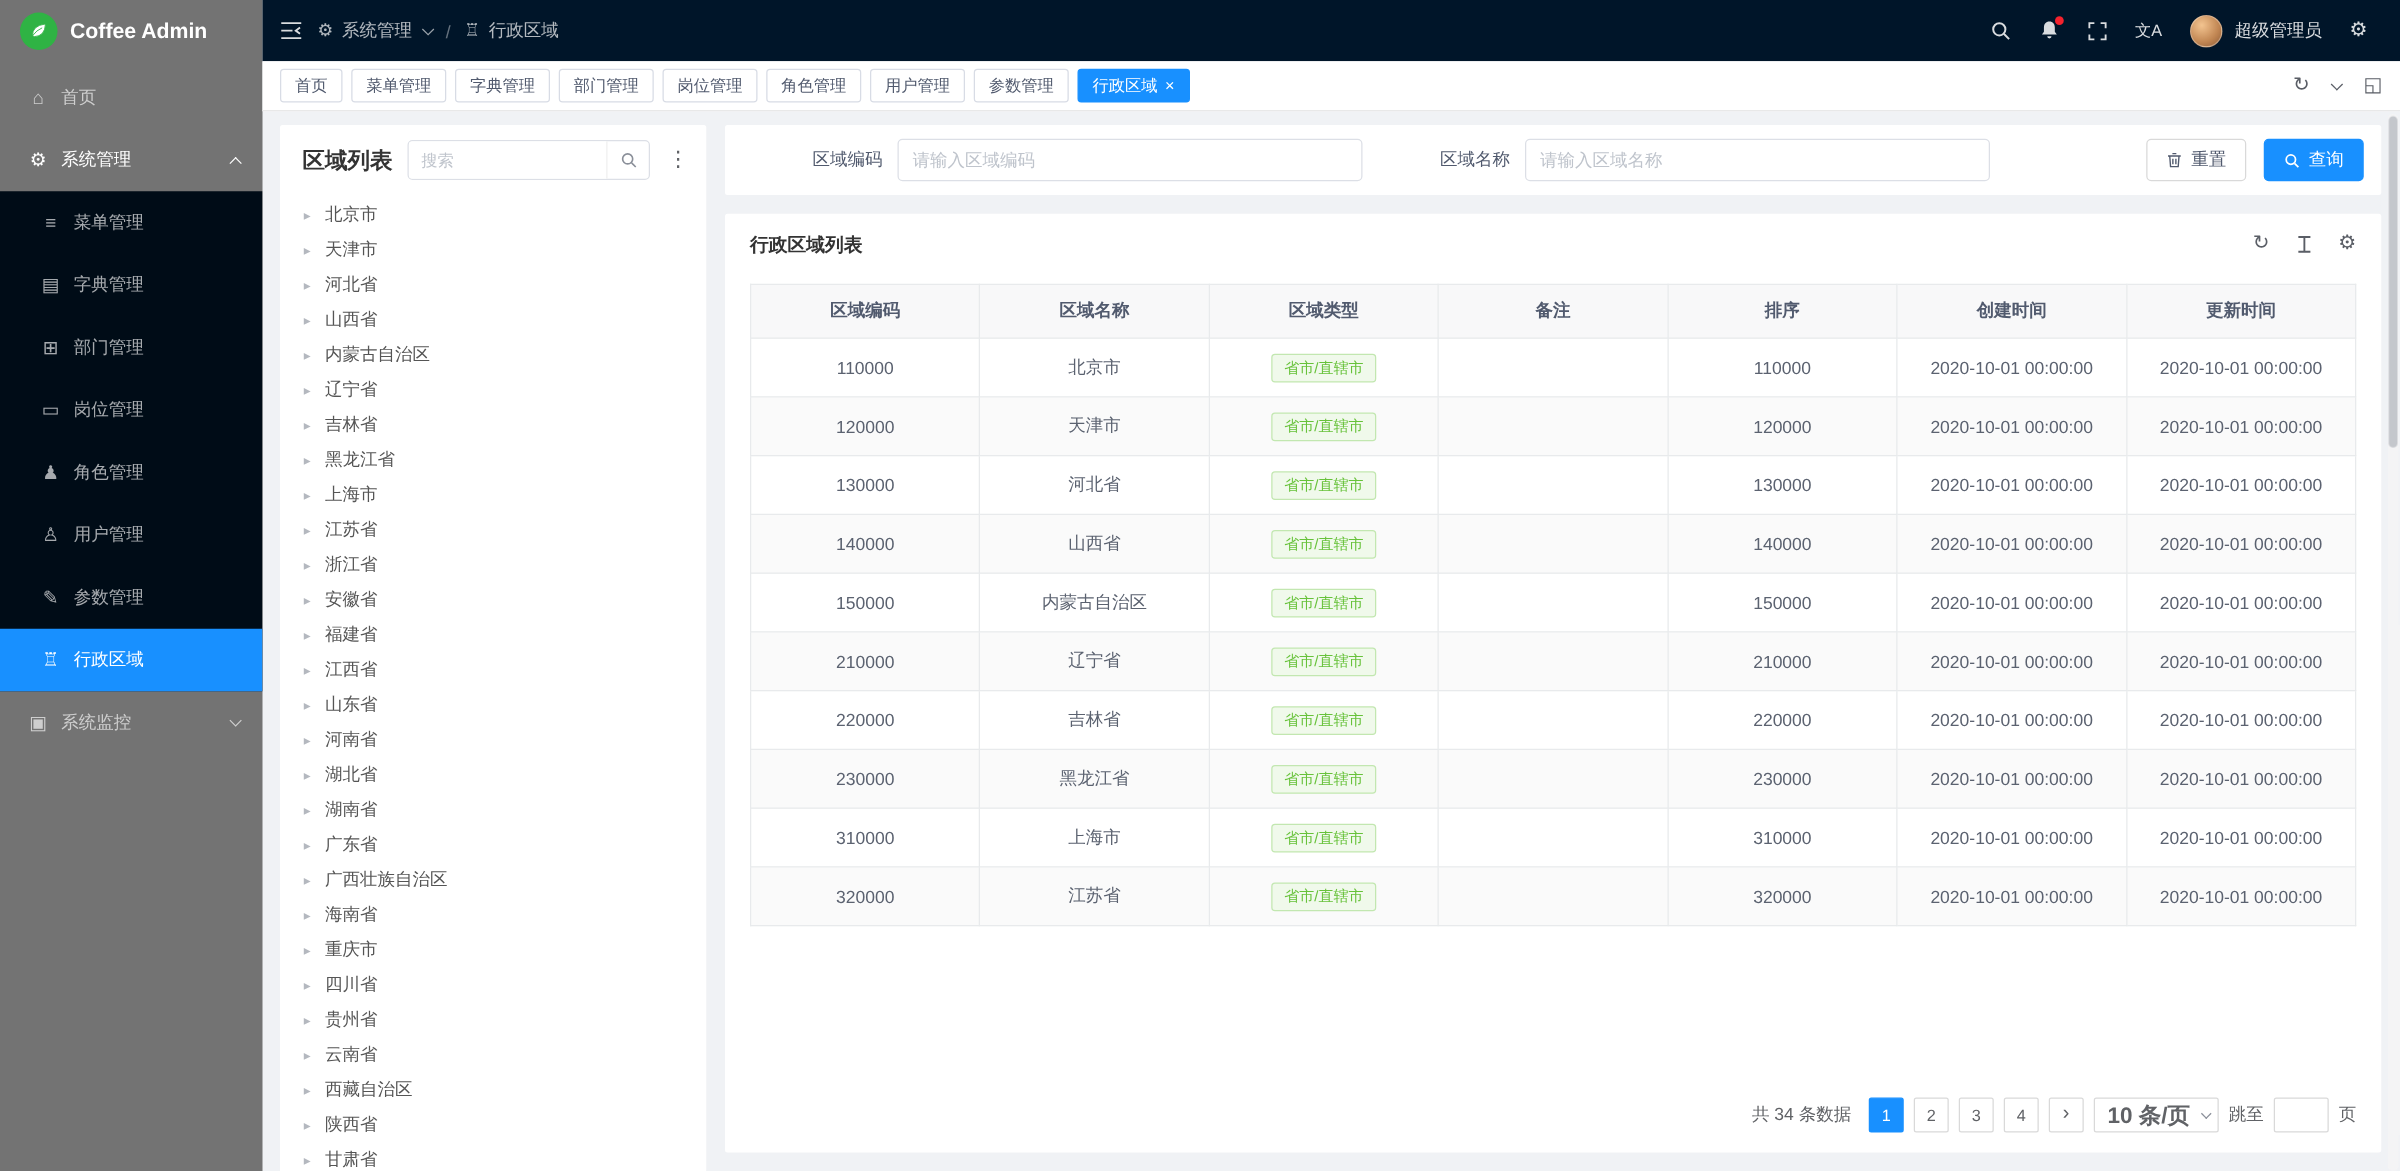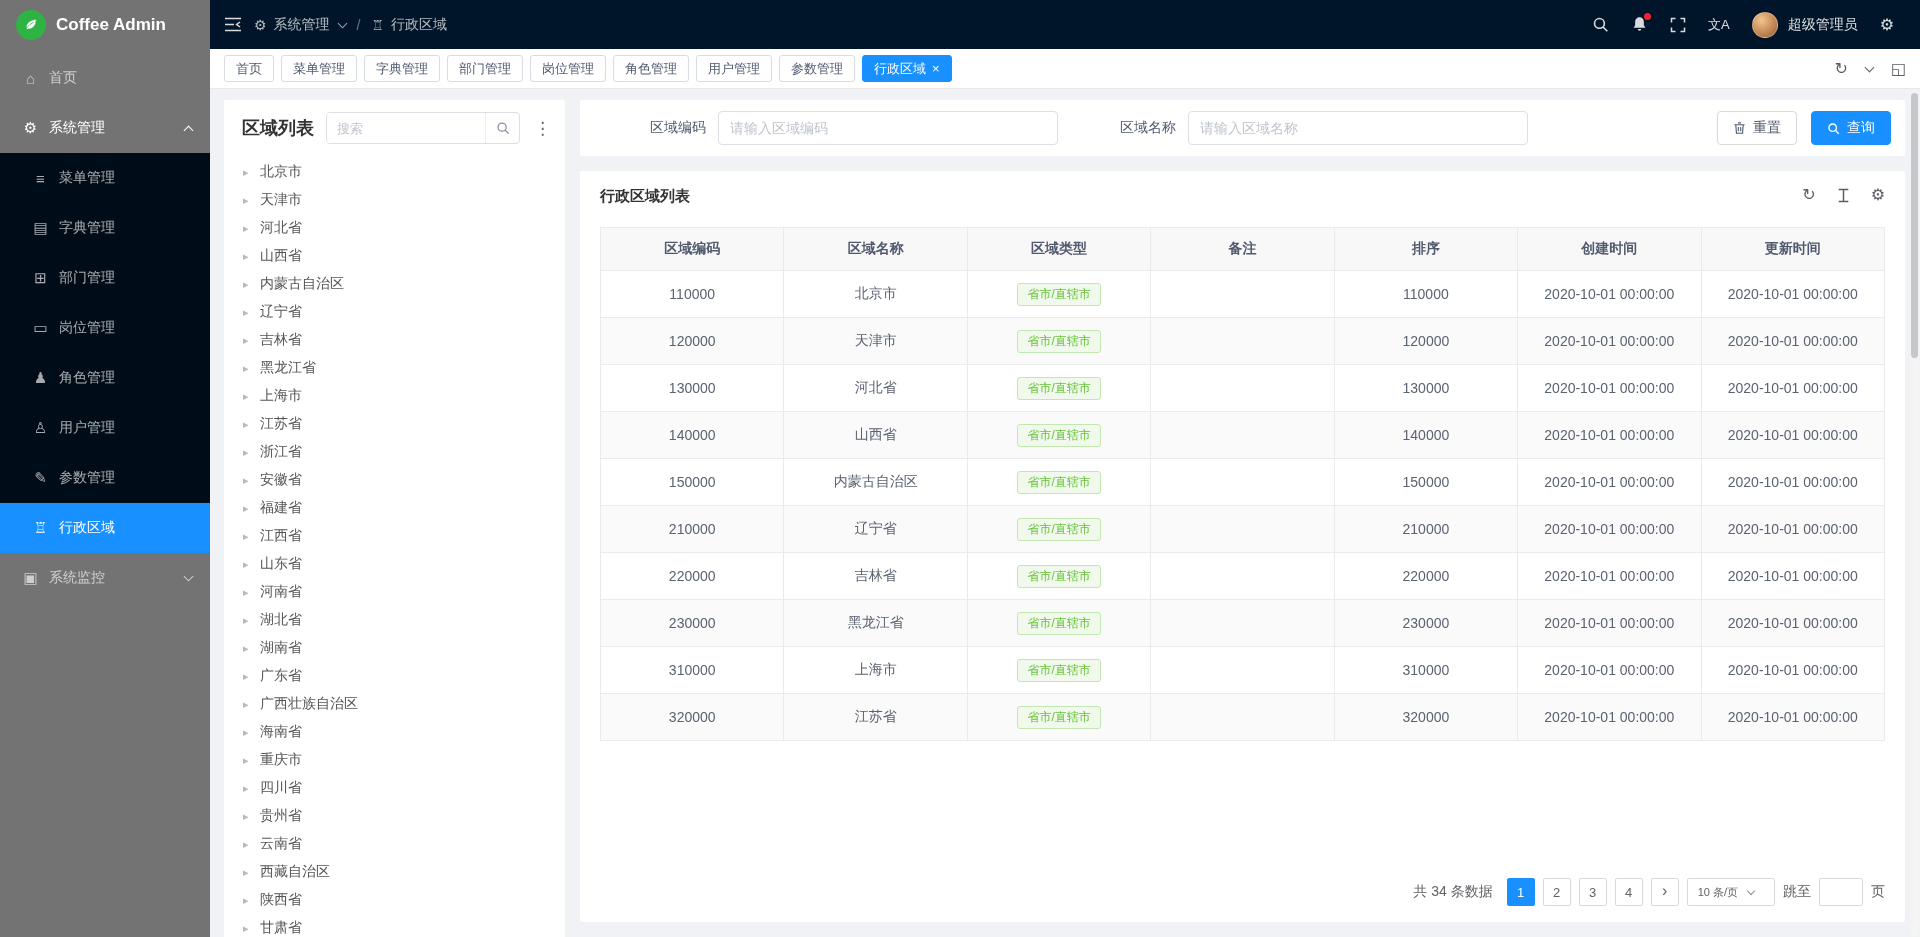--- a/index.html
+++ b/index.html
@@ -68,21 +68,21 @@
   .tree-list { flex:1; overflow:hidden; padding-top:4px; }
   .tree-item { height:28px; display:flex; align-items:center; gap:9px; padding-left:19px; font-size:14px; color:#555; cursor:pointer; }
   .tree-item .caret-r { color:#b4b8bf; font-size:11px; width:8px; }
 
   
   .right-col { flex:1; min-width:0; display:flex; flex-direction:column; gap:15px; }
 
   .query-card { background:#fff; border-radius:2px; height:56px; flex-shrink:0; display:flex; align-items:center; padding:0 14px 0 70px; }
   .q-field { display:flex; align-items:center; gap:12px; margin-right:62px; }
   .q-label { white-space:nowrap; color:#515a6e; }
-  .q-input { width:340px; height:34px; border:1px solid #dcdfe6; border-radius:4px; padding:0 11px; font-size:14px; color:#606266; outline:none; }
+  .q-input { width:372px; height:34px; border:1px solid #dcdfe6; border-radius:4px; padding:0 11px; font-size:14px; color:#606266; outline:none; }
   input::placeholder { color:#bfc4cc; }
   .q-actions { margin-left:auto; display:flex; align-items:center; gap:14px; }
   .btn { height:34px; display:inline-flex; align-items:center; gap:7px; padding:0 15px; border:1px solid #d9d9d9; border-radius:4px; background:#fff; color:#515a6e; font-size:14px; cursor:pointer; white-space:nowrap; }
   .btn.primary { background:#1890ff; border-color:#1890ff; color:#fff; }
 
   .table-card { background:#fff; border-radius:2px; flex:1; min-height:0; display:flex; flex-direction:column; padding:16px 20px; }
   .table-head { display:flex; align-items:flex-start; margin-bottom:21px; }
   .table-title { font-size:15px; font-weight:bold; color:#333; }
   .table-actions { margin-left:auto; display:flex; align-items:center; gap:20px; color:#5a5e66; }
   .table-actions .tb-icon { font-size:16px; color:#5a5e66; }
@@ -92,21 +92,21 @@
   .grid td { height:47px; border:1px solid #e8eaec; text-align:center; color:#5b6270; }
   .grid tbody tr:nth-child(even) { background:#fafafa; }
   .tag-success { display:inline-block; padding:3px 9px; font-size:12px; line-height:1.25; color:#67c23a; background:#f0f9eb; border:1px solid #c2e7b0; border-radius:3px; white-space:nowrap; }
 
   .pagination { margin-top:auto; display:flex; align-items:center; justify-content:flex-end; gap:8px; padding-top:14px; font-size:14px; color:#606266; }
   .total-text { margin-right:6px;margin-left:36px; }
   .page-list { display:inline-flex; gap:8px; }
   .page-btn { min-width:28px; height:28px; border:1px solid #d9d9d9; border-radius:2px; background:#fff; display:inline-flex; align-items:center; justify-content:center; font-size:13px; color:#606266; cursor:pointer; }
   .page-btn.active { background:#1890ff; border-color:#1890ff; color:#fff; }
   .page-btn.next { font-size:16px; padding-bottom:2px; }
-  .size-select { height:28px; border:1px solid #d9d9d9; border-radius:2px; background:#fff; display:inline-flex; align-items:center; gap:10px; padding:0 20px 0 10px; font-size:11px; cursor:pointer; }
+  .size-select { height:28px; border:1px solid #d9d9d9; border-radius:2px; background:#fff; display:inline-flex; align-items:center; gap:10px; padding:0 6px 0 10px; font-size:18px; cursor:pointer;font-weight:bold; }
   .sel-caret { width:6px; height:6px; border-right:1.3px solid #8a8f99; border-bottom:1.3px solid #8a8f99; transform:rotate(45deg); margin-top:-3px; }
   .jump-input { width:44px; height:28px; border:1px solid #d9d9d9; border-radius:2px; text-align:center; outline:none; font-size:13px; color:#606266; }
 
   
   .page-scrollbar { position:fixed; top:91px; right:1px; bottom:0; width:9px; background:#f4f4f5; border-radius:5px; }
   .page-scrollbar .thumb { width:7px; margin:2px auto 0; height:265px; background:#c4c7cc; border-radius:4px; cursor:pointer; }
 </style>
 </head>
 <body>
 

